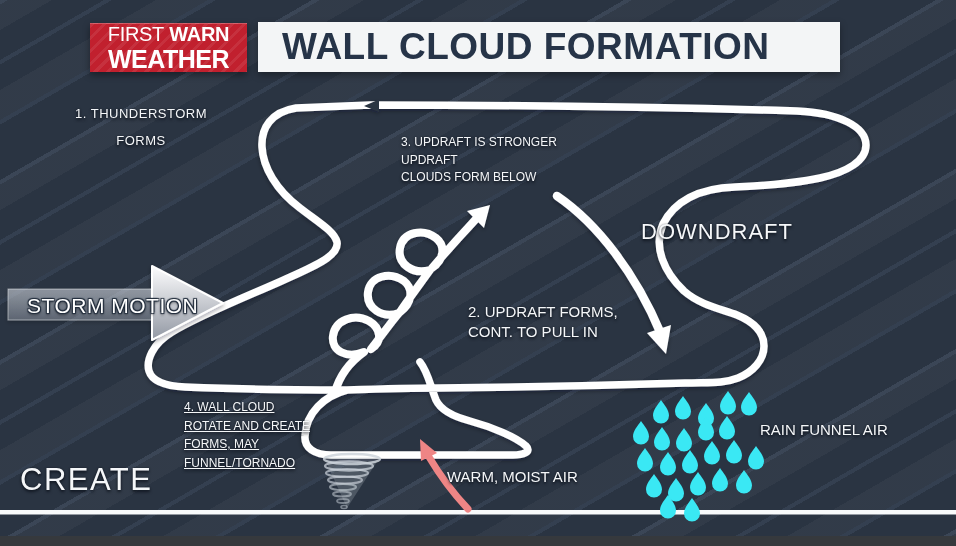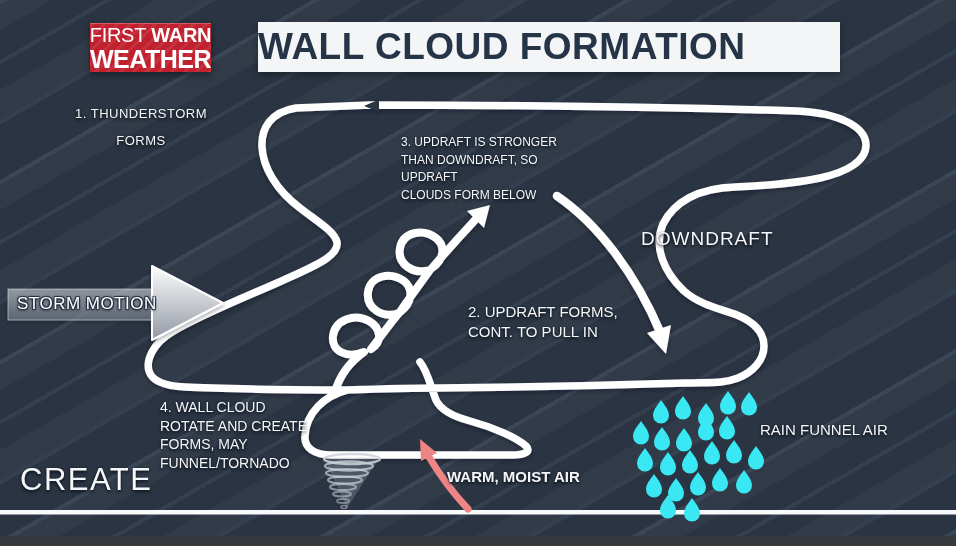--- a/index.html
+++ b/index.html
@@ -13,43 +13,43 @@
   }
   .diagram-svg{position:absolute;left:0;top:0;}
   .label{
     position:absolute;color:#f5f7f9;
     text-shadow:0 2px 3px rgba(6,10,18,0.70), 0 0 2px rgba(6,10,18,0.45);
     white-space:nowrap;
   }
   .lbl-step1{left:75px;top:100px;font-size:13px;line-height:27px;letter-spacing:0.5px;text-align:center;}
   .lbl-step3{left:401px;top:134px;font-size:12px;line-height:17.5px;}
   .lbl-step2{left:468px;top:302px;font-size:15px;line-height:20px;}
-  .lbl-step4{left:160px;top:398px;font-size:14px;line-height:18.5px;}
-  .lbl-downdraft{left:641px;top:228px;font-size:19px;letter-spacing:1px;}
-  .lbl-warm{left:447px;top:468px;font-size:15px;font-weight:bold;}
+  .lbl-step4{left:184px;top:398px;font-size:12px;line-height:18.5px;text-decoration:underline;}
+  .lbl-downdraft{left:641px;top:219px;font-size:22px;letter-spacing:1px;}
+  .lbl-warm{left:447px;top:468px;font-size:15px;}
   .lbl-rain{left:760px;top:421px;font-size:15px;}
   .lbl-ground{left:20px;top:462px;font-size:31px;letter-spacing:1.5px;}
   .lbl-storm{
-    left:17px;top:294px;font-size:17px;letter-spacing:0.5px;color:#fff;
+    left:27px;top:294px;font-size:21px;letter-spacing:0.5px;color:#fff;
     text-shadow:-1px -1px 1px #232e3d,1px -1px 1px #232e3d,-1px 1px 1px #232e3d,1px 1px 1px #232e3d,0 2px 3px rgba(0,0,0,0.5);
   }
   .titlebar{
     position:absolute;left:258px;top:22px;width:582px;height:50px;
     background:#f3f5f6;display:flex;align-items:center;
     box-shadow:0 3px 7px rgba(0,0,0,0.35);
   }
   .titlebar .title{
-    color:#263448;font-size:37px;font-weight:700;letter-spacing:0.5px;
+    padding-left:24px;color:#263448;font-size:37px;font-weight:700;letter-spacing:0.5px;
   }
   .logo{
-    position:absolute;left:90px;top:23px;width:121px;height:48px;
+    position:absolute;left:90px;top:23px;width:157px;height:48px;
     background:repeating-linear-gradient(135deg, rgba(255,255,255,0.08) 0 3px, rgba(255,255,255,0) 3px 9px), #c1202e;
     border-top:1px solid rgba(255,255,255,0.25);
     box-shadow:0 3px 7px rgba(0,0,0,0.4);
-    display:flex;flex-direction:column;align-items:center;justify-content:center;
+    display:flex;flex-direction:column;align-items:center;justify-content:space-between;
     color:#fff;line-height:1;
   }
   .logo .l1{font-size:20px;letter-spacing:-0.3px;margin-bottom:2px;}
   .logo .l1 .w1{font-weight:400;}
   .logo .l1 .w2{font-weight:800;}
   .logo .l2{font-size:25px;font-weight:800;letter-spacing:-0.5px;}
   .bottom-strip{
     position:absolute;left:0;bottom:0;width:956px;height:10px;background:#36393d;
   }
 </style>
@@ -163,21 +163,20 @@
     <div class="title">WALL CLOUD FORMATION</div>
   </div>
 
   <div class="label lbl-step1">
     <div>1. THUNDERSTORM</div>
     <div>FORMS</div>
   </div>
 
   <div class="label lbl-step3">
     <div>3. UPDRAFT IS STRONGER</div>
-    <div>THAN DOWNDRAFT, SO</div>
     <div>UPDRAFT</div>
     <div>CLOUDS FORM BELOW</div>
   </div>
 
   <div class="label lbl-step2">
     <div>2. UPDRAFT FORMS,</div>
     <div>CONT. TO PULL IN</div>
   </div>
 
   <div class="label lbl-step4">

